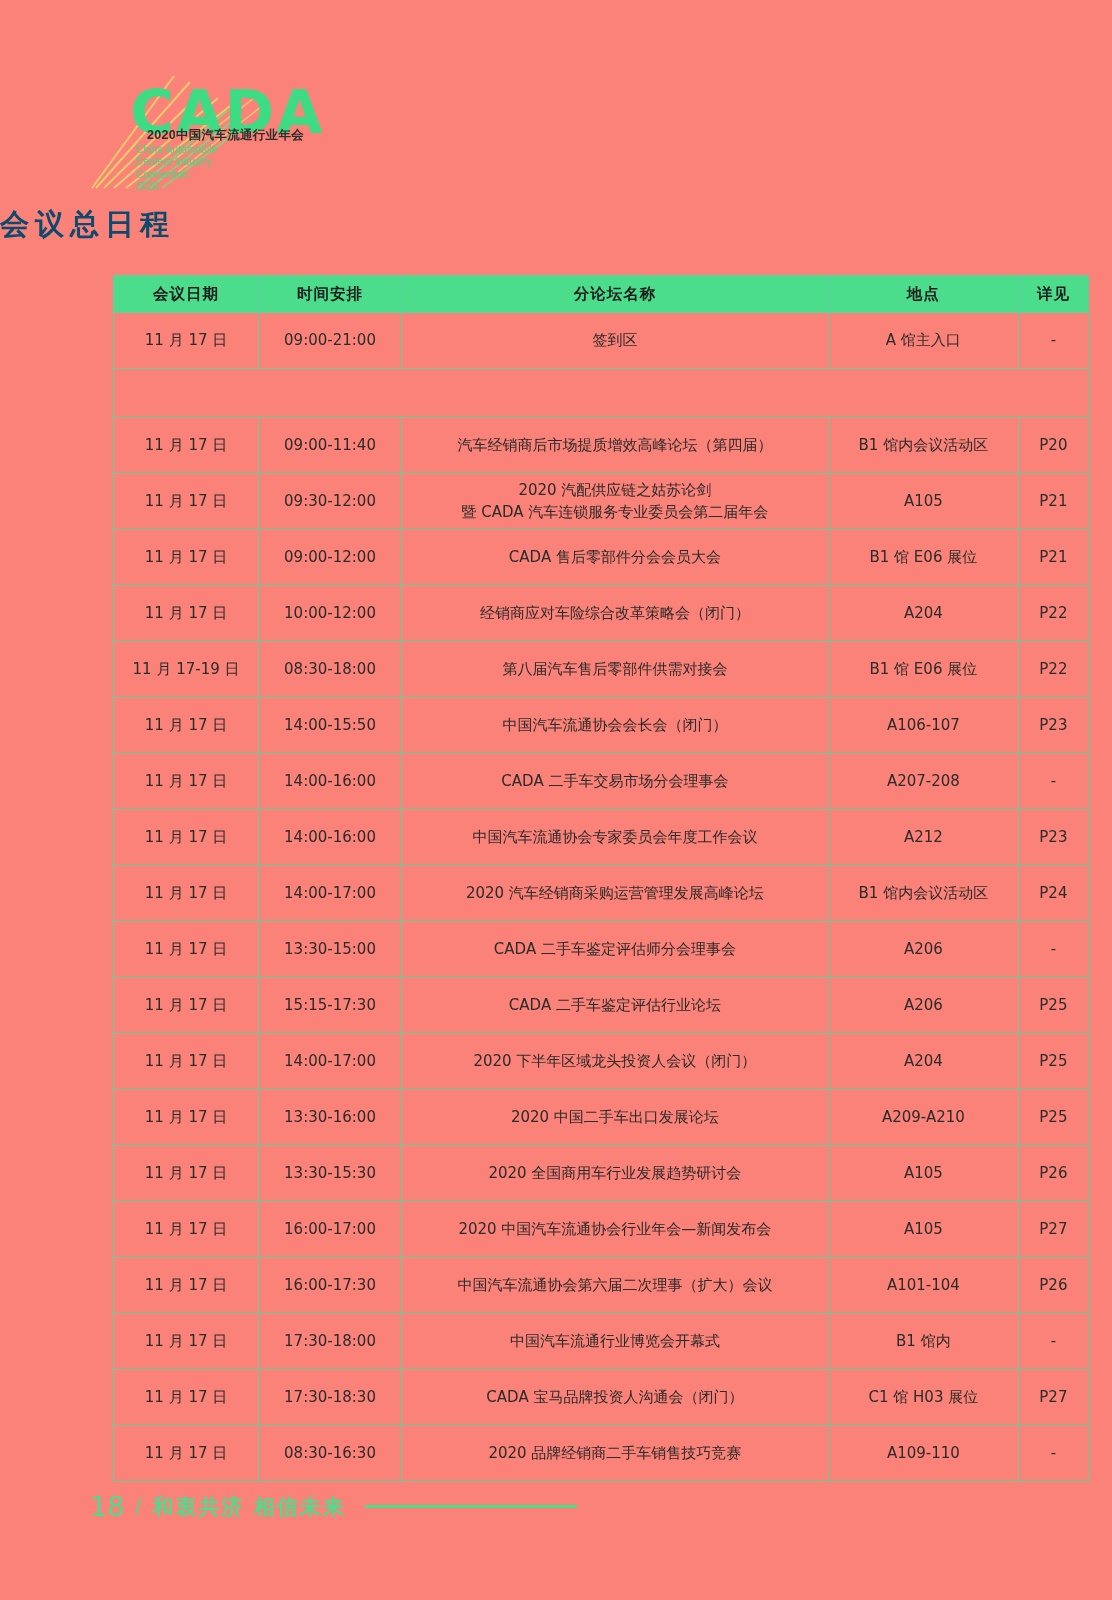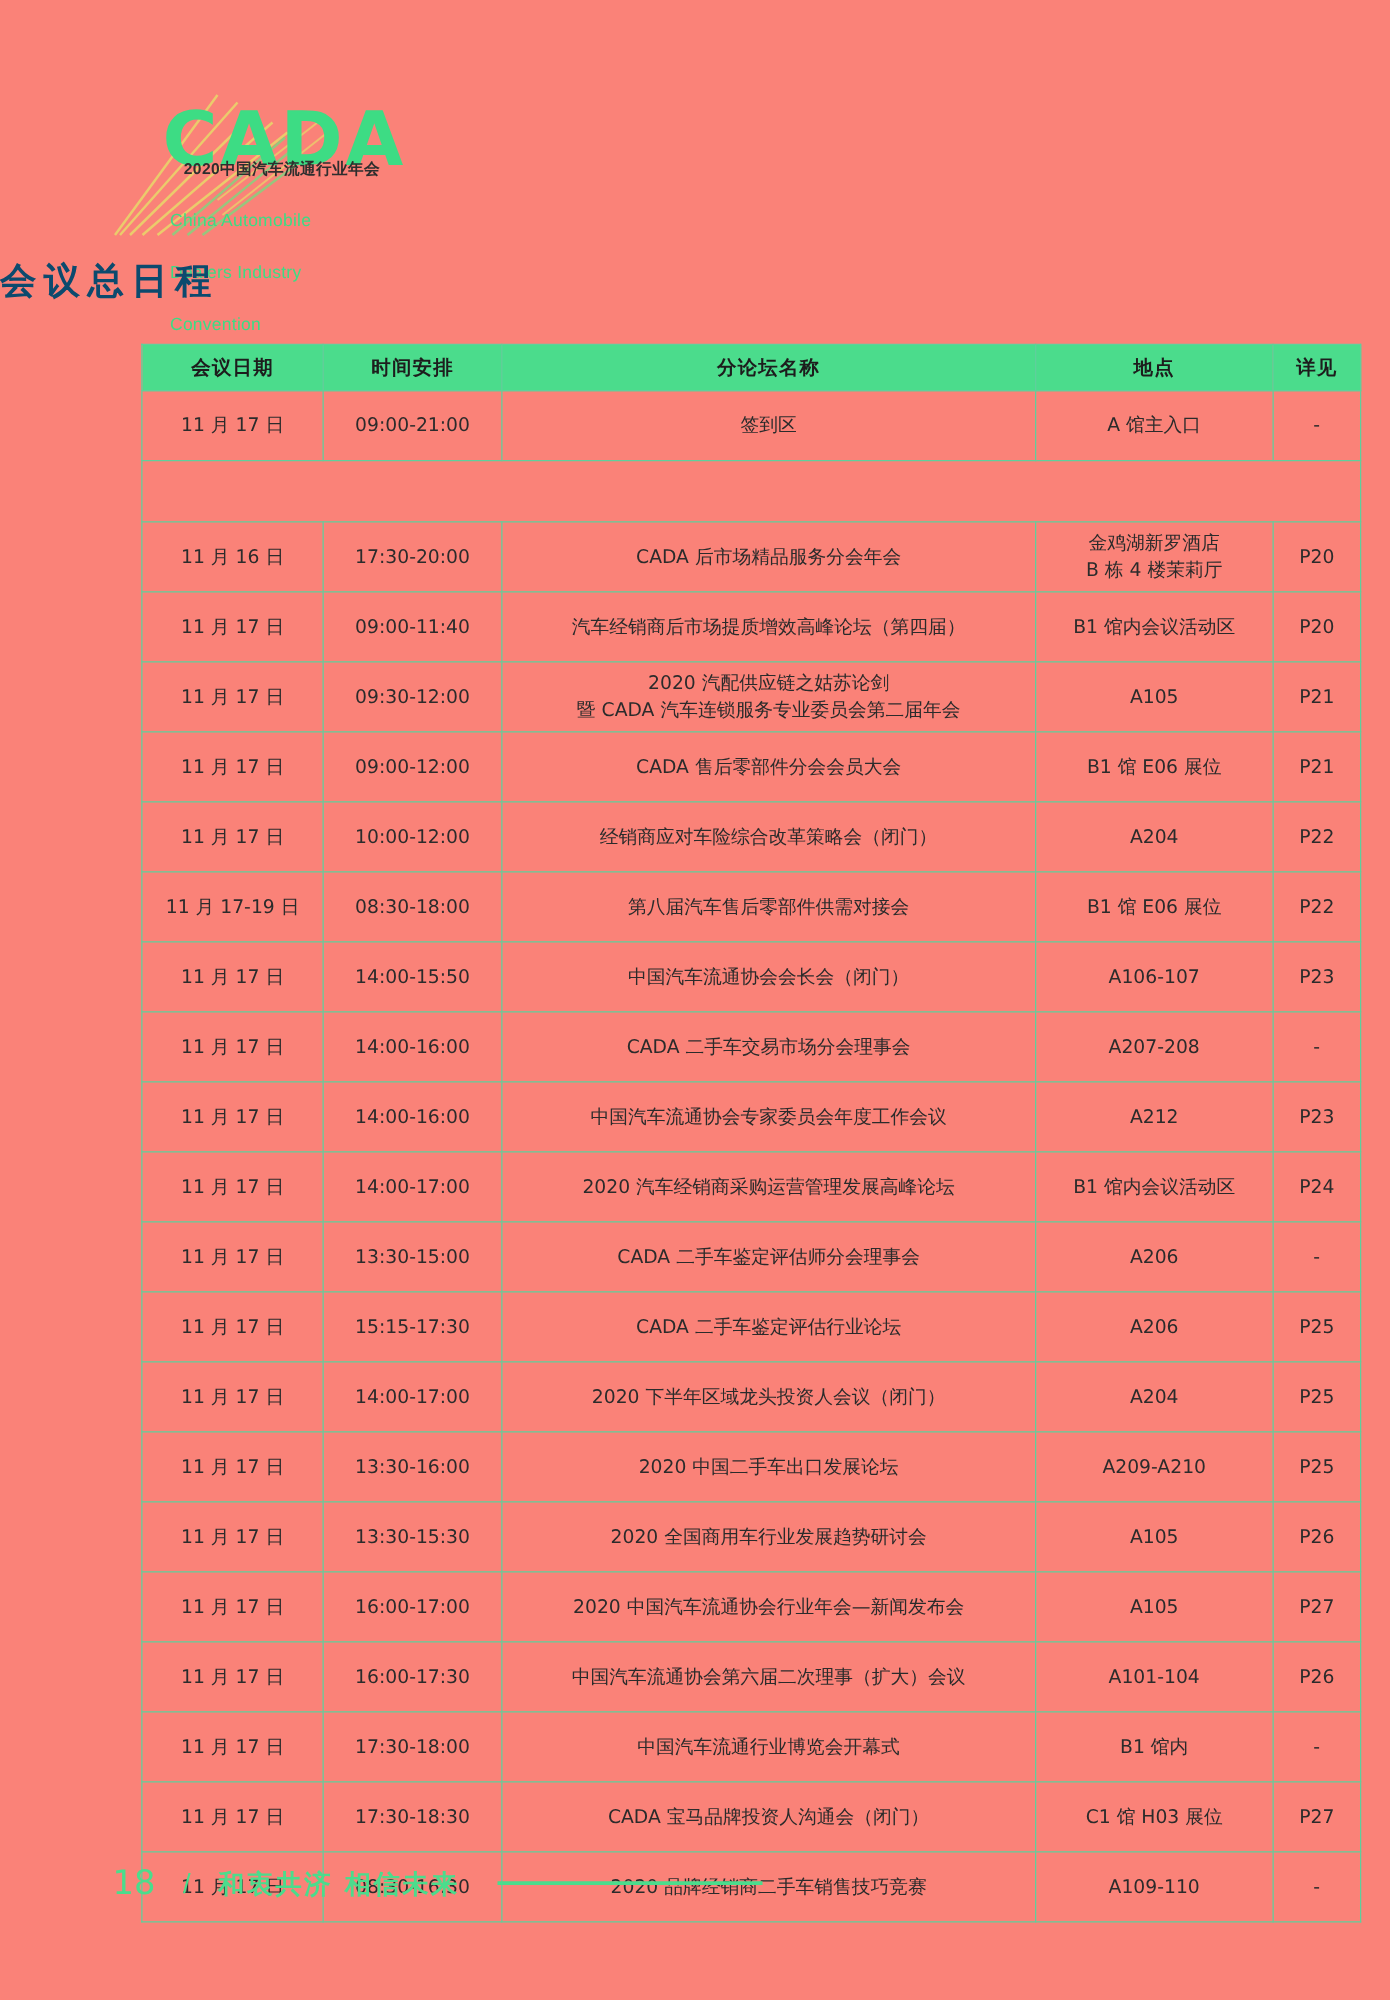--- a/index.html
+++ b/index.html
@@ -47,25 +47,24 @@
   }
   .logo-sub .cn {
     font-size: 12.5px;
     color: #2e2e2e;
     font-weight: bold;
     letter-spacing: .3px;
     display: block;
     margin-left: 11px;
   }
   .logo-sub .en {
-    font-size: 14px;
+    font-size: 10px;
     color: #3ddc84;
     display: block;
     letter-spacing: .2px;
-    margin-top: 24px;
   }
 
   
   .page-title {
     position: absolute;
     top: 205px;
     left: 0;
     width: 100%;
     text-align: left;
     font-family: "DejaVu Sans", sans-serif;
@@ -123,21 +122,21 @@
   }
   .two-line { line-height: 1.4; }
 
   
   .footer {
     position: absolute;
     left: 90px;
     bottom: 78px;
     display: flex;
     align-items: center;
-    gap: 22px;
+    gap: 11px;
   }
   .footer .page-num {
     font-family: "DejaVu Sans", sans-serif;
     font-size: 27px;
     color: #4bdc8c;
     font-weight: normal;
   }
   .footer .slash {
     font-size: 22px;
     color: #4bdc8c;
@@ -213,27 +212,20 @@
           <td>11 月 17 日</td>
           <td>09:00-21:00</td>
           <td>签到区</td>
           <td>A 馆主入口</td>
           <td>-</td>
         </tr>
         <tr class="spacer">
           <td colspan="5"></td>
         </tr>
         <tr>
-          <td>11 月 16 日</td>
-          <td>17:30-20:00</td>
-          <td>CADA 后市场精品服务分会年会</td>
-          <td class="two-line">金鸡湖新罗酒店<br>B 栋 4 楼茉莉厅</td>
-          <td>P20</td>
-        </tr>
-        <tr>
           <td>11 月 17 日</td>
           <td>09:00-11:40</td>
           <td>汽车经销商后市场提质增效高峰论坛（第四届）</td>
           <td>B1 馆内会议活动区</td>
           <td>P20</td>
         </tr>
         <tr>
           <td>11 月 17 日</td>
           <td>09:30-12:00</td>
           <td class="two-line">2020 汽配供应链之姑苏论剑<br>暨 CADA 汽车连锁服务专业委员会第二届年会</td>

